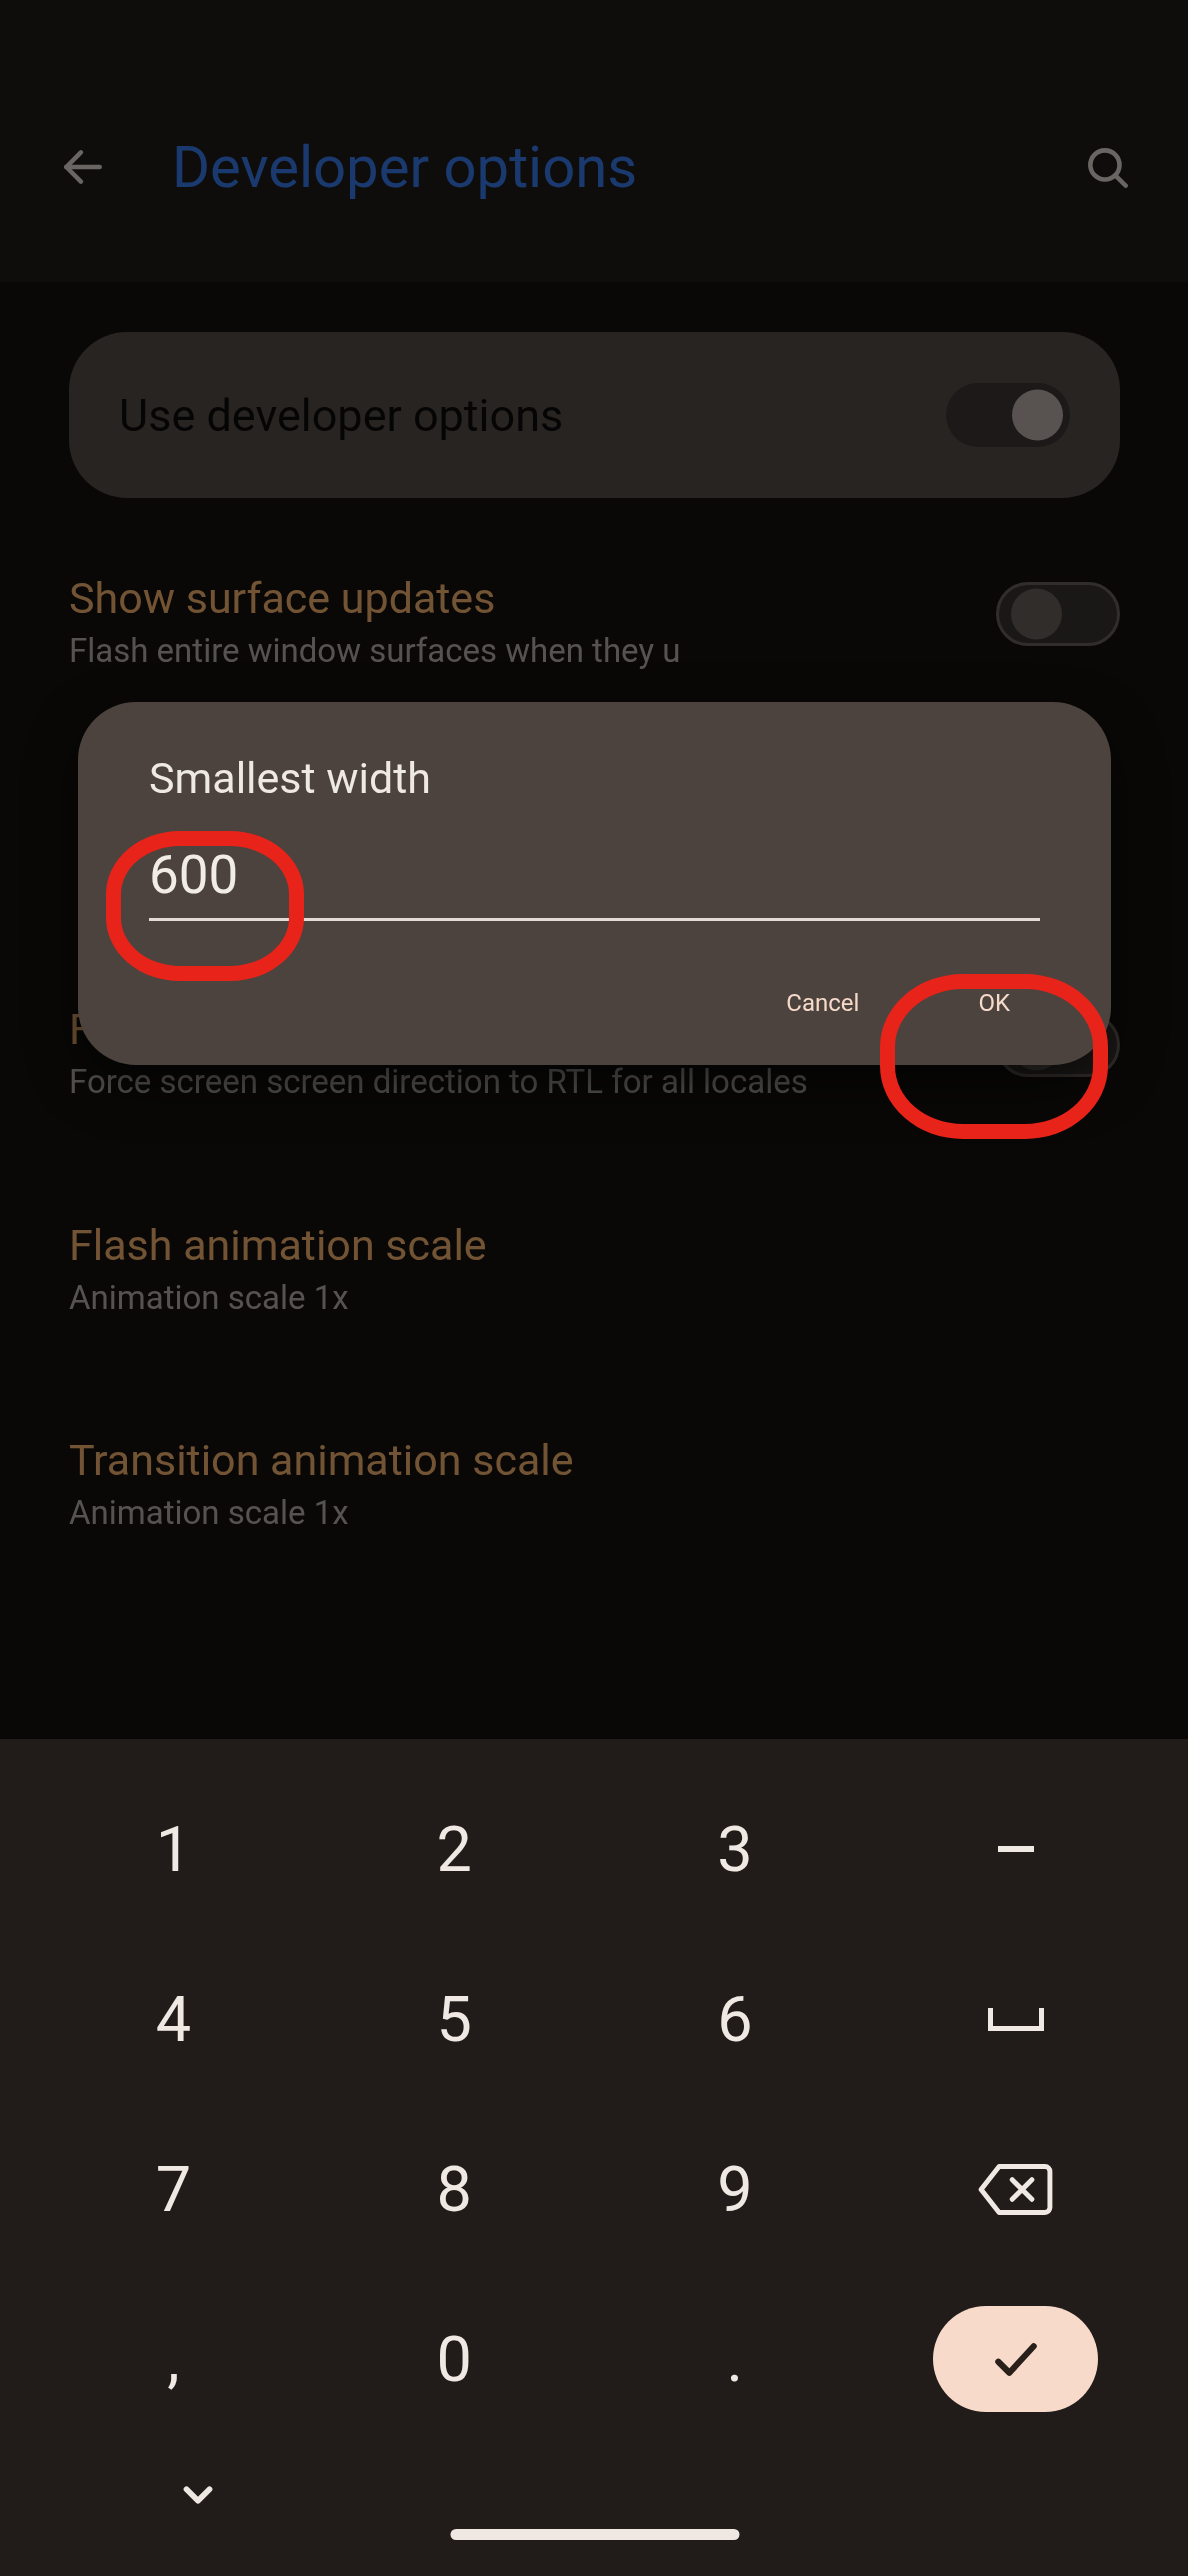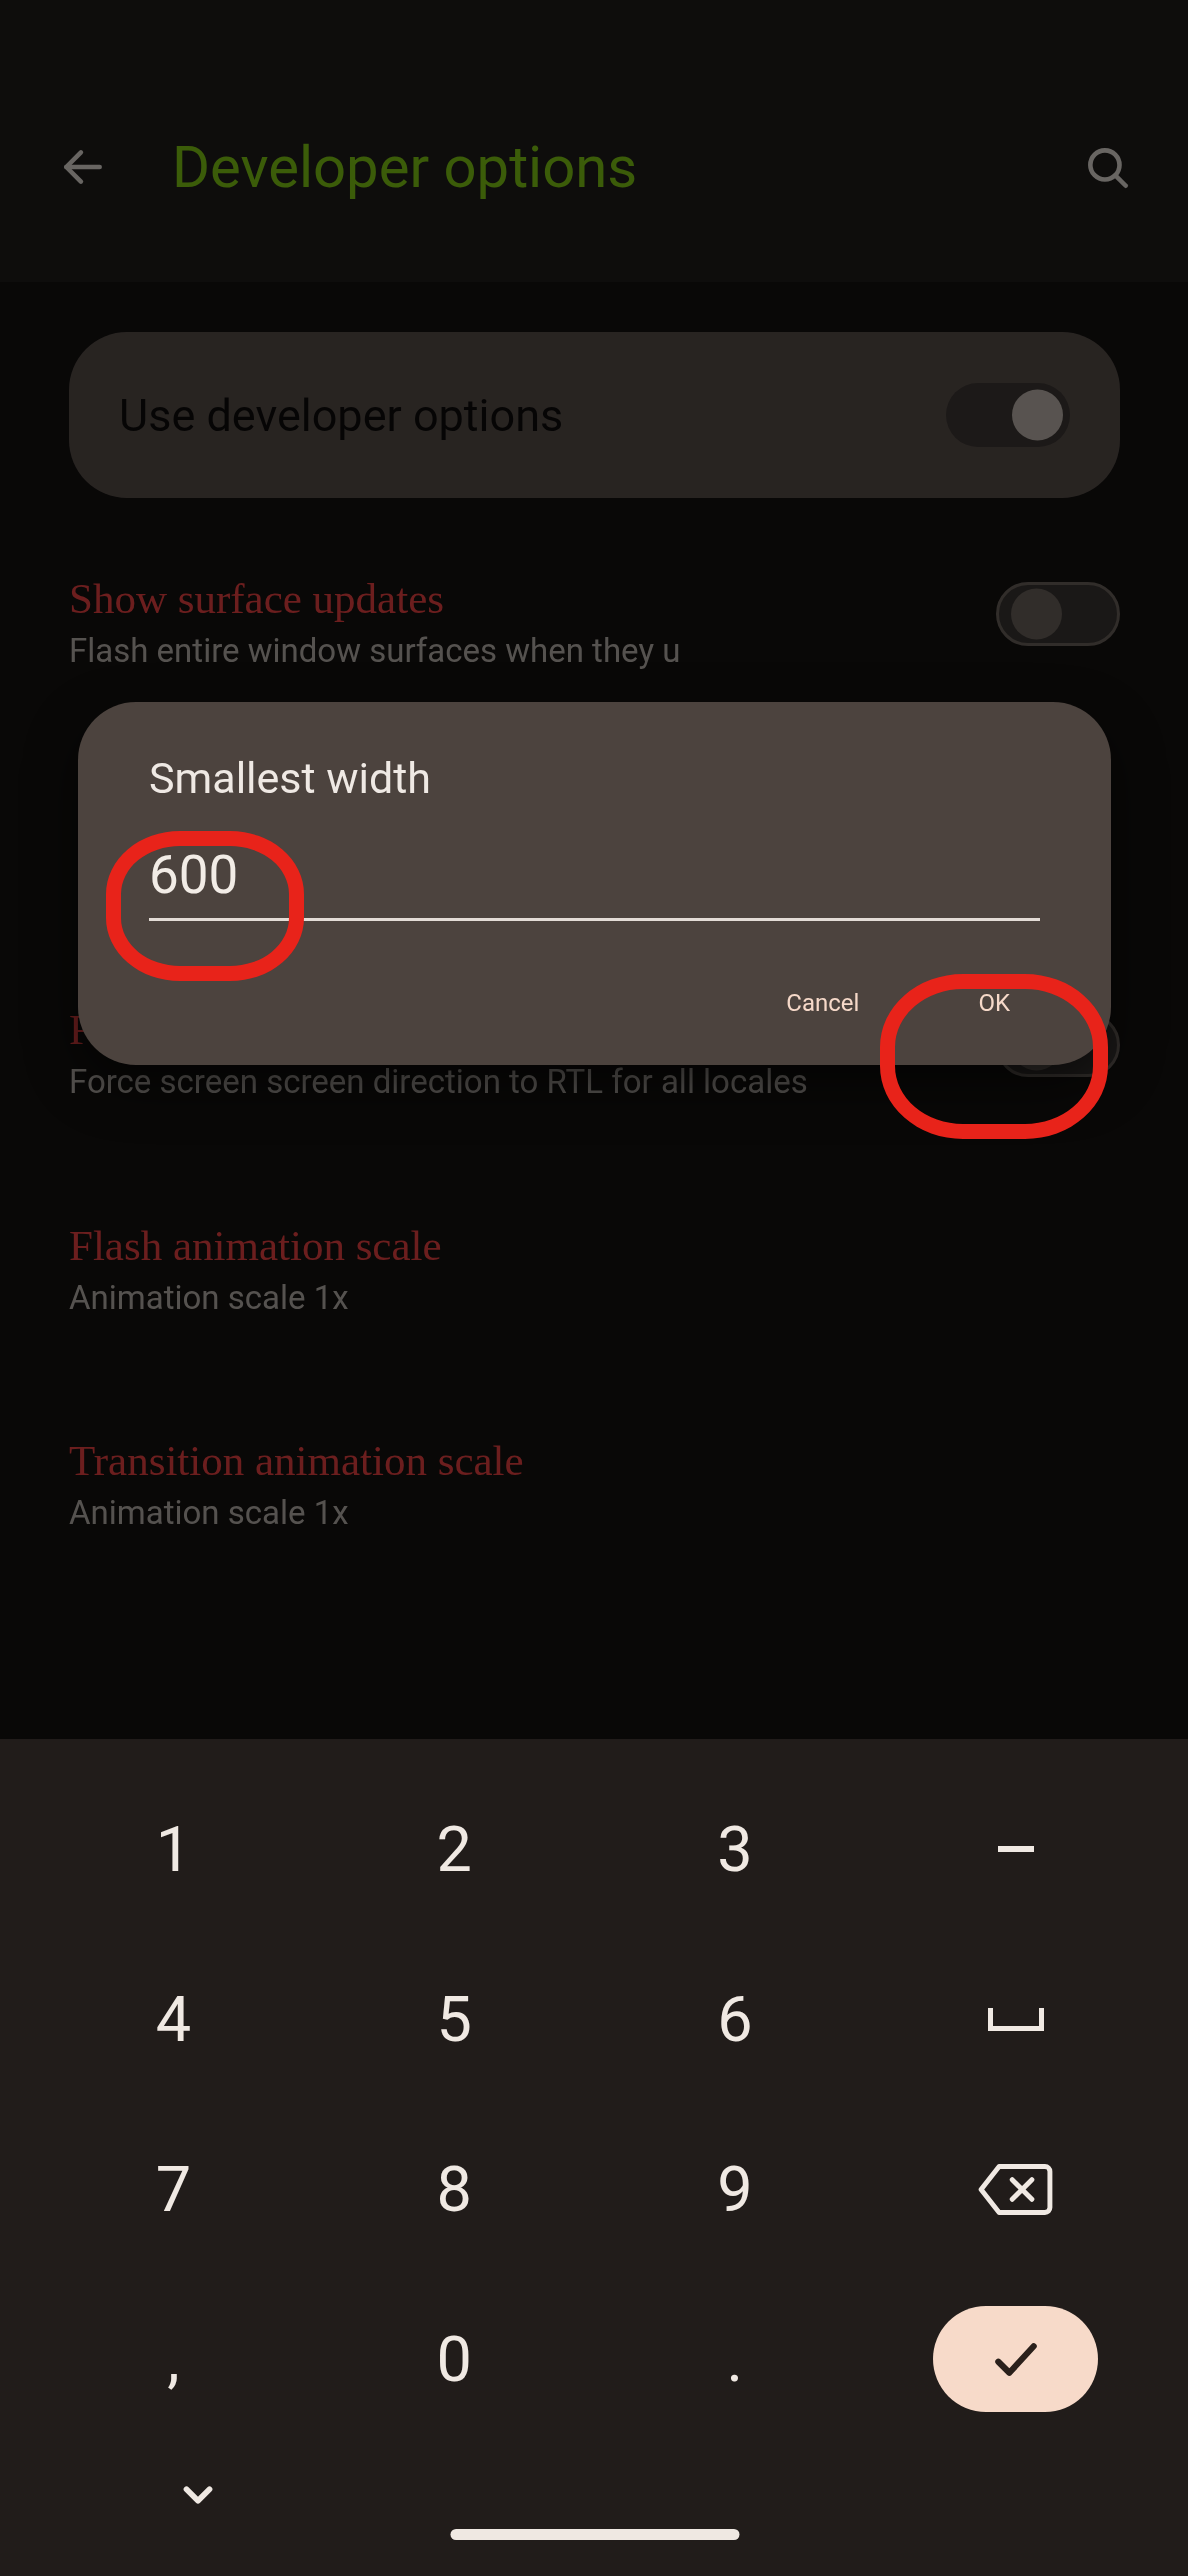--- a/index.html
+++ b/index.html
@@ -25,21 +25,21 @@
     background: #201e1c;
   }
   .appbar .icon-btn {
     width: 73px; height: 73px;
     display: flex; align-items: center; justify-content: center;
   }
   .appbar-title {
     flex: 1;
     font-size: 58px;
     font-weight: 400;
-    color: #84cc16;
+    color: #3b82f6;
     padding-left: 53px;
   }
   .arrow-left svg, .search-icon svg { stroke: #e6dfda; }
 
   .settings-body { padding: 0 69px; }
 
   .hero-card {
     margin: 50px 0 46px 0;
     background: #5a504b;
     border-radius: 58px;
@@ -55,21 +55,21 @@
   .switch.off { background: #3a3633; border: 3.3px solid #6d645e; }
   .switch.off .knob { left: 11.6px; background: #6d645e; }
   .switch .knob {
     position: absolute; top: 50%; transform: translateY(-50%);
     width: 51px; height: 51px; border-radius: 50%;
   }
 
   .setting-item { padding: 28px 0; }
   .setting-row { display: flex; gap: 33px; align-items: flex-start; }
   .setting-text { flex: 1; }
-  .setting-title { font-size: 43px; font-weight: 400; color: #ef4444; line-height: 1.25; margin-bottom: 3.3px; font-family: Liberation Serif, serif; }
+  .setting-title { font-size: 43px; font-weight: 400; color: #fdba74; line-height: 1.25; margin-bottom: 3.3px; }
   .setting-sub   { font-size: 33px; font-weight: 400; color: #bdb6b0; line-height: 1.35; }
   .toggle-slot { width: 140px; display: flex; justify-content: flex-end; padding-top: 10px; }
   .item-gap { height: 58px; }
 
   
   .scrim {
     position: absolute; inset: 0;
     background: rgba(0,0,0,0.55);
   }
 

